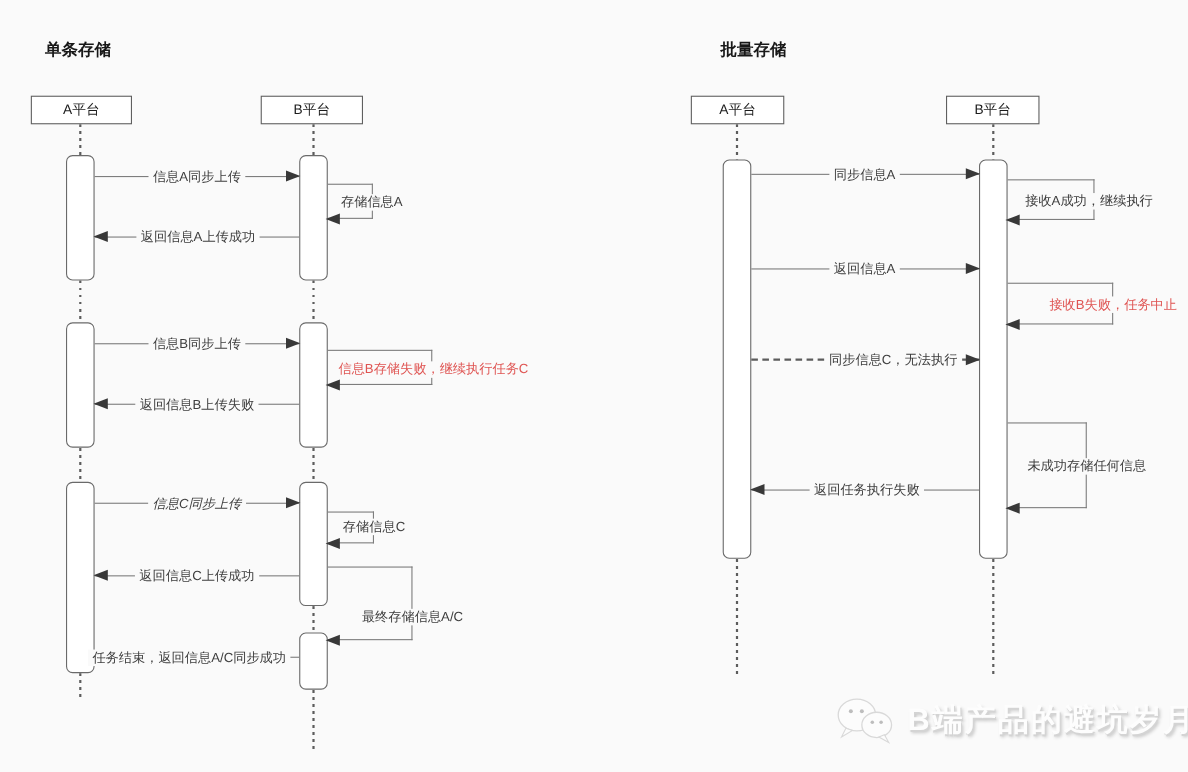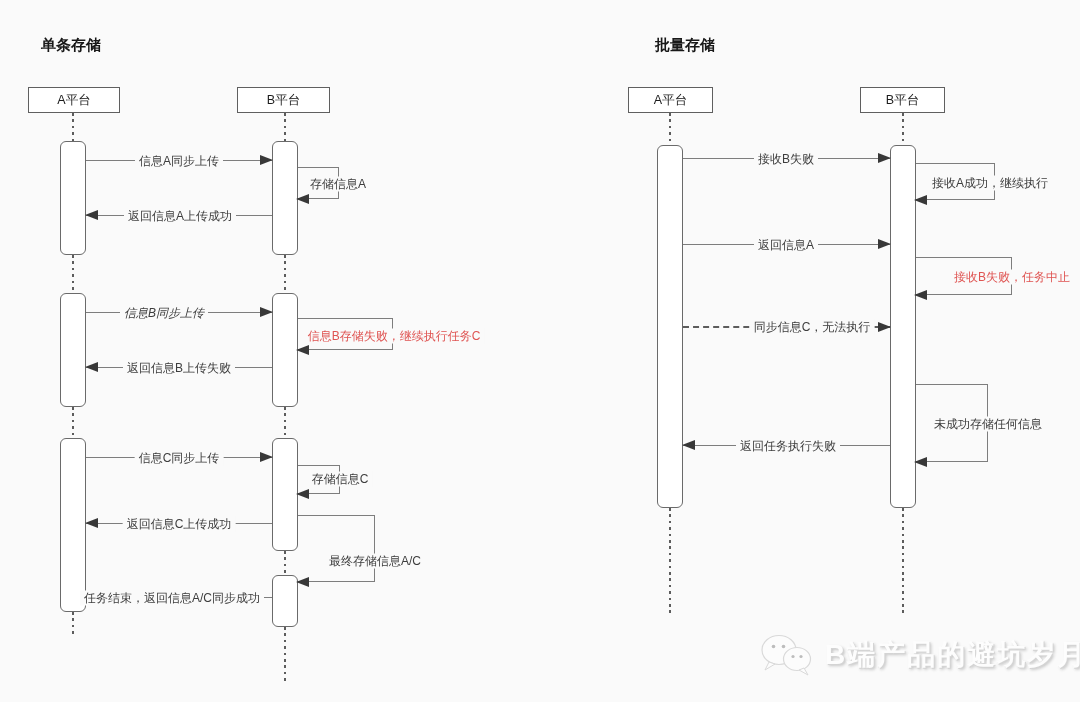--- a/index.html
+++ b/index.html
@@ -84,36 +84,36 @@
   <div class="lbl" style="left:338px;top:184px;text-align:center;">存储信息A</div>
 
   <div class="msg-line" style="left:86px;top:215px;width:186px;">
     <div class="arr left"></div>
   </div>
   <div class="lbl" style="left:180px;top:216px;">返回信息A上传成功</div>
 
   <div class="msg-line" style="left:86px;top:312px;width:186px;">
     <div class="arr right"></div>
   </div>
-  <div class="lbl" style="left:164px;top:313px;font-style:italic;">信息B同步上传</div>
+  <div class="lbl" style="left:179px;top:313px;">信息B同步上传</div>
 
   <div class="self-loop" style="left:298px;top:318px;width:95px;height:32px;">
     <div class="arr left"></div>
   </div>
   <div class="lbl red" style="left:394px;top:336px;">信息B存储失败，继续执行任务C</div>
 
   <div class="msg-line" style="left:86px;top:367px;width:186px;">
     <div class="arr left"></div>
   </div>
   <div class="lbl" style="left:179px;top:368px;">返回信息B上传失败</div>
 
   <div class="msg-line" style="left:86px;top:457px;width:186px;">
     <div class="arr right"></div>
   </div>
-  <div class="lbl" style="left:179px;top:458px;">信息C同步上传</div>
+  <div class="lbl" style="left:179px;top:458px;font-style:italic;">信息C同步上传</div>
 
   <div class="self-loop" style="left:298px;top:465px;width:42px;height:29px;">
     <div class="arr left"></div>
   </div>
   <div class="lbl" style="left:340px;top:479px;">存储信息C</div>
 
   <div class="msg-line" style="left:86px;top:523px;width:186px;">
     <div class="arr left"></div>
   </div>
   <div class="lbl" style="left:179px;top:524px;">返回信息C上传成功</div>
@@ -141,21 +141,21 @@
   <div class="lifeline" style="left:669px;top:508px;height:107px;"></div>
   <div class="lifeline" style="left:902px;top:113px;height:32px;"></div>
   <div class="lifeline" style="left:902px;top:508px;height:107px;"></div>
 
   <div class="activation" style="left:657px;top:145px;height:363px;"></div>
   <div class="activation" style="left:890px;top:145px;height:363px;"></div>
 
   <div class="msg-line" style="left:683px;top:158px;width:207px;">
     <div class="arr right"></div>
   </div>
-  <div class="lbl" style="left:786px;top:159px;">接收B失败</div>
+  <div class="lbl" style="left:786px;top:159px;">同步信息A</div>
 
   <div class="self-loop" style="left:916px;top:163px;width:79px;height:37px;">
     <div class="arr left"></div>
   </div>
   <div class="lbl" style="left:990px;top:183px;text-align:center;">接收A成功，继续执行</div>
 
   <div class="msg-line" style="left:683px;top:244px;width:207px;">
     <div class="arr right"></div>
   </div>
   <div class="lbl" style="left:786px;top:245px;">返回信息A</div>

